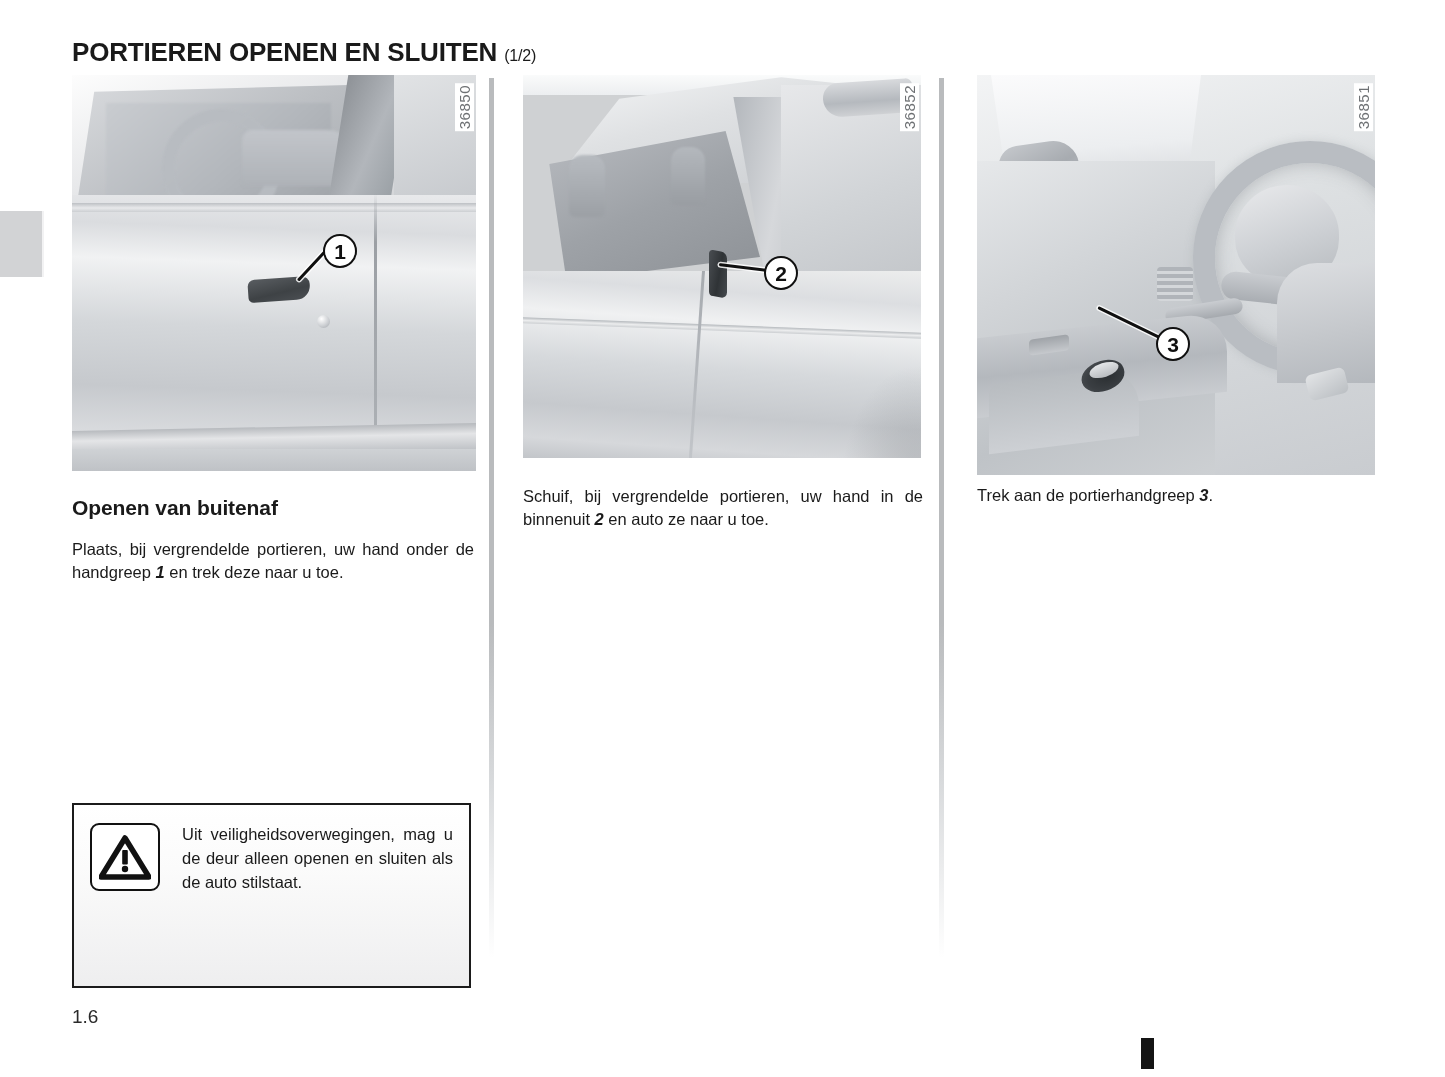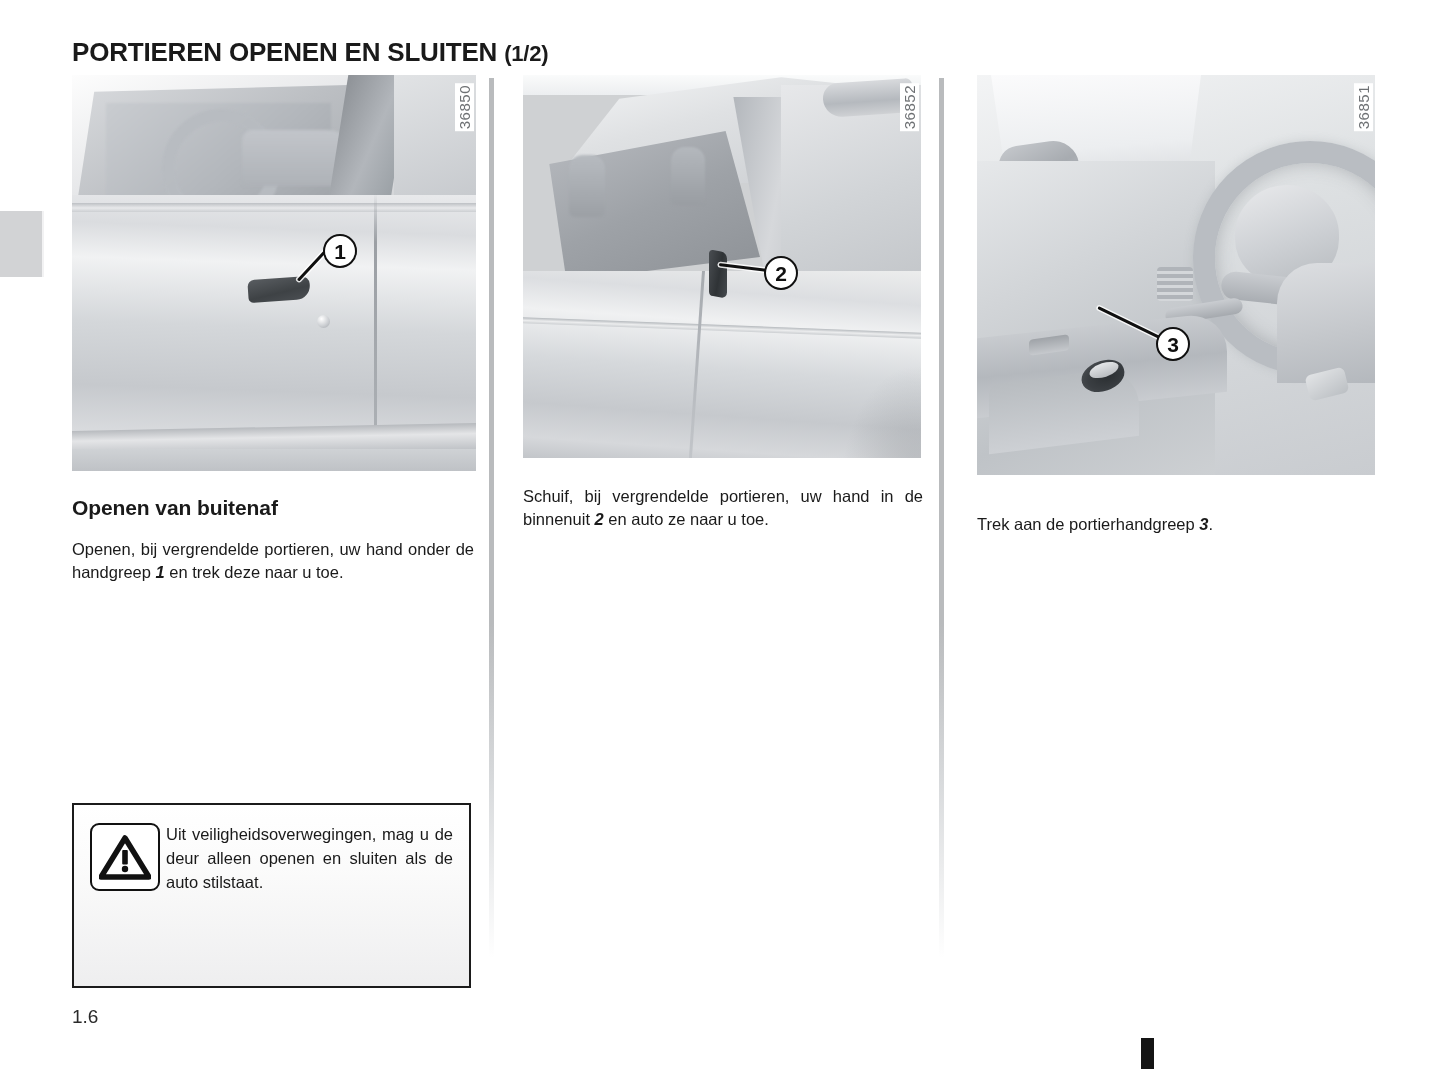--- a/index.html
+++ b/index.html
@@ -31,22 +31,22 @@
   .page-title {
     position: absolute;
     left: 72px;
     top: 20px;
     font-size: 26px;
     font-weight: bold;
     letter-spacing: -0.2px;
     white-space: nowrap;
   }
   .page-title .sub {
-    font-size: 22px;
-    font-weight: bold;
+    font-size: 16px;
+    font-weight: normal;
   }
 
   
   .col-sep {
     position: absolute;
     top: 78px;
     width: 5px;
     height: 880px;
     background: linear-gradient(to bottom,
                 #b9bbbd 0%, #b9bbbd 62%,
@@ -363,36 +363,36 @@
     font-weight: bold;
     margin: 0 0 14px 0;
   }
   .para {
     font-size: 16.5px;
     line-height: 1.42;
     margin: 0;
     text-align: justify;
   }
   .para b { font-weight: bold; font-style: italic; }
-  .nojust { text-align: left; margin-top: 29px; }
+  .nojust { text-align: left; }
 
   
   .warn-box {
     position: absolute;
     left: 72px;
     top: 803px;
     width: 399px;
     height: 185px;
     border: 2px solid #1b1b1b;
     box-sizing: border-box;
     background: linear-gradient(180deg,#ffffff 0%, #fbfbfb 35%, #eeeeef 100%);
   }
   .warn-inner {
     display: flex;
-    gap: 6px;
+    gap: 22px;
     padding: 18px 16px 0 16px;
   }
   .warn-sign {
     width: 70px;
     height: 68px;
     border: 2.5px solid #111111;
     border-radius: 9px;
     box-sizing: border-box;
     flex: 0 0 auto;
     display: flex;
@@ -499,21 +499,21 @@
     <div class="f3-handle"></div>
     <div class="f3-handle-hl"></div>
   </div>
   <div class="fig-ref">36851</div>
 </div>
 <div class="leader" style="left:1098px; top:306px; width:76px; transform:rotate(26deg); transform-origin:left center;"></div>
 <div class="callout" style="left:1156px; top:327px;">3</div>
 
 <div class="col" style="left:72px; top:484px; width:402px;">
   <h2 class="h2">Openen van buitenaf</h2>
-  <p class="para"><span>Openen, bij vergrendelde portieren, uw hand onder de handgreep </span><b>1</b><span> en trek deze naar u toe.</span></p>
+  <p class="para"><span>Plaats, bij vergrendelde portieren, uw hand onder de handgreep </span><b>1</b><span> en trek deze naar u toe.</span></p>
 </div>
 
 <div class="col" style="left:523px; top:485px; width:400px;">
   <p class="para"><span>Schuif, bij vergrendelde portieren, uw hand in de binnenuit </span><b>2</b><span> en auto ze naar u toe.</span></p>
 </div>
 
 <div class="col" style="left:977px; top:484px; width:400px;">
   <p class="para nojust"><span>Trek aan de portierhandgreep </span><b>3</b><span>.</span></p>
 </div>
 

